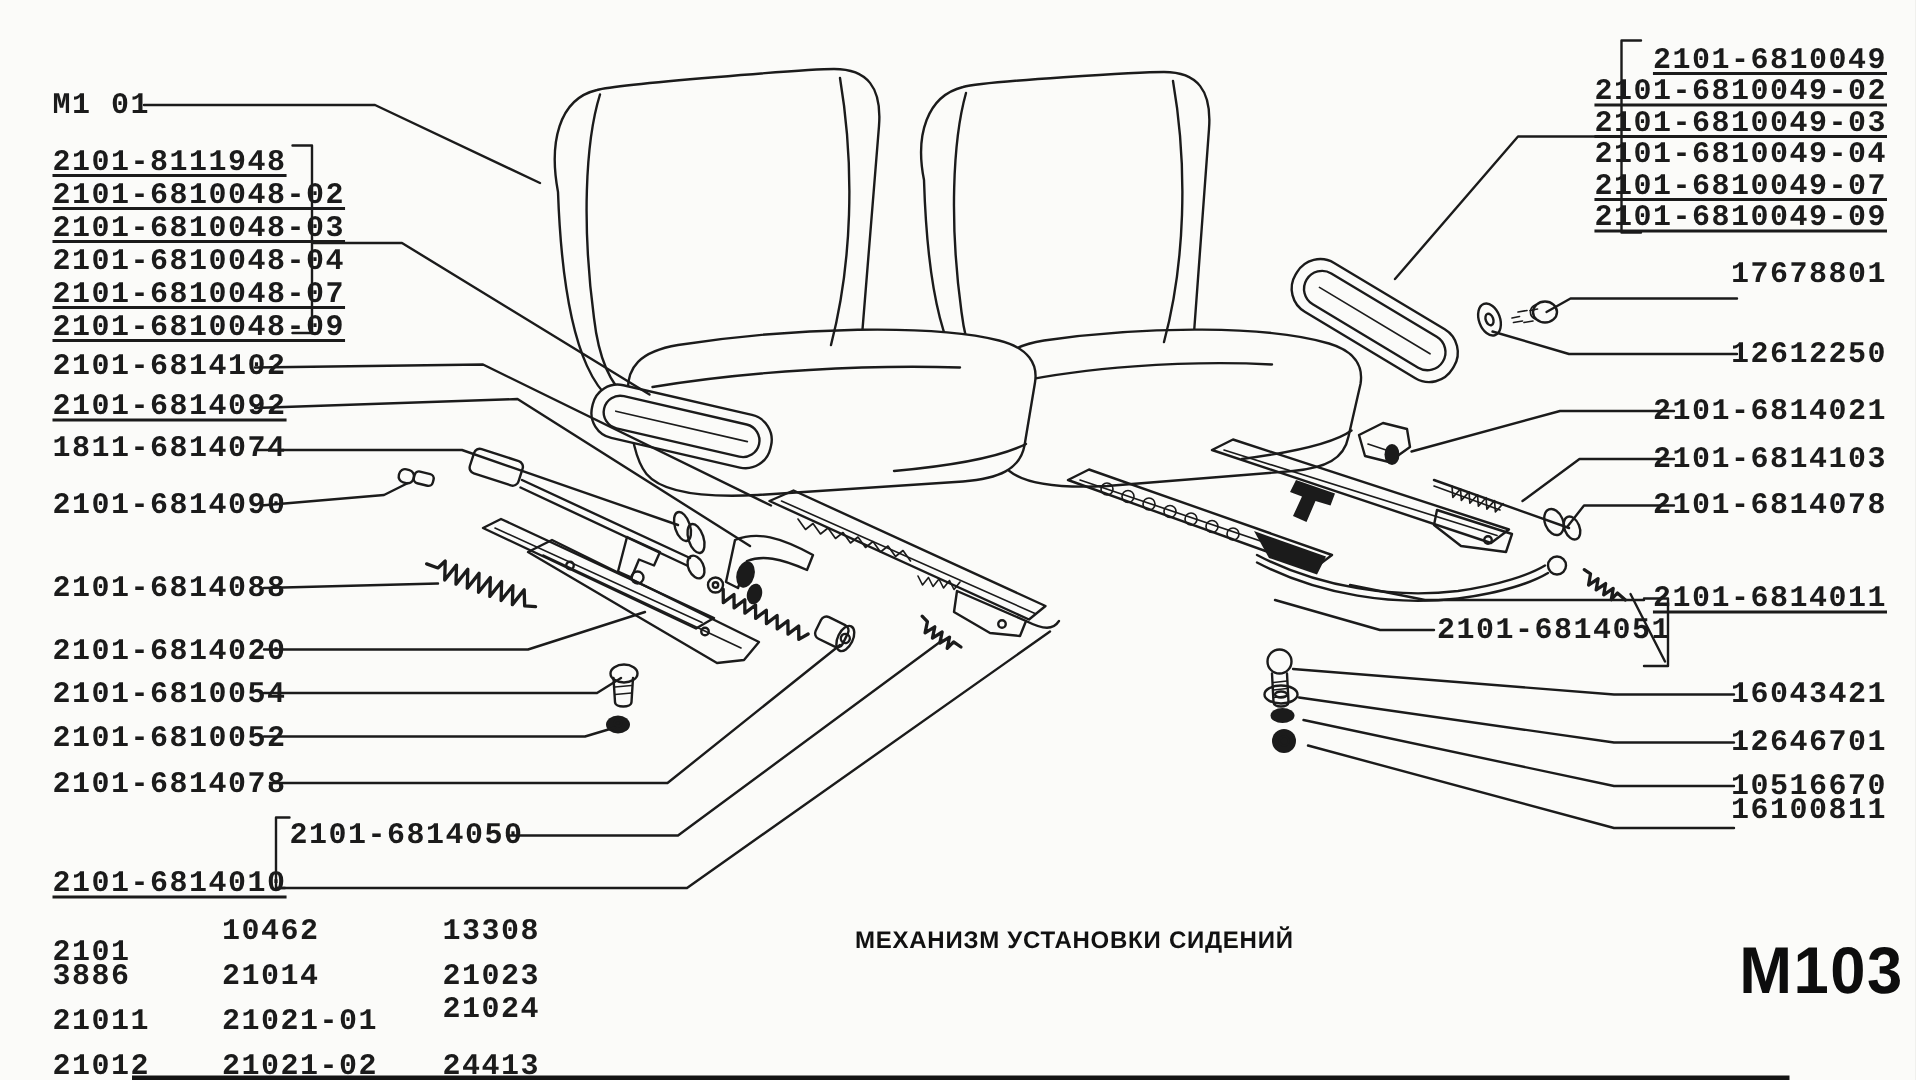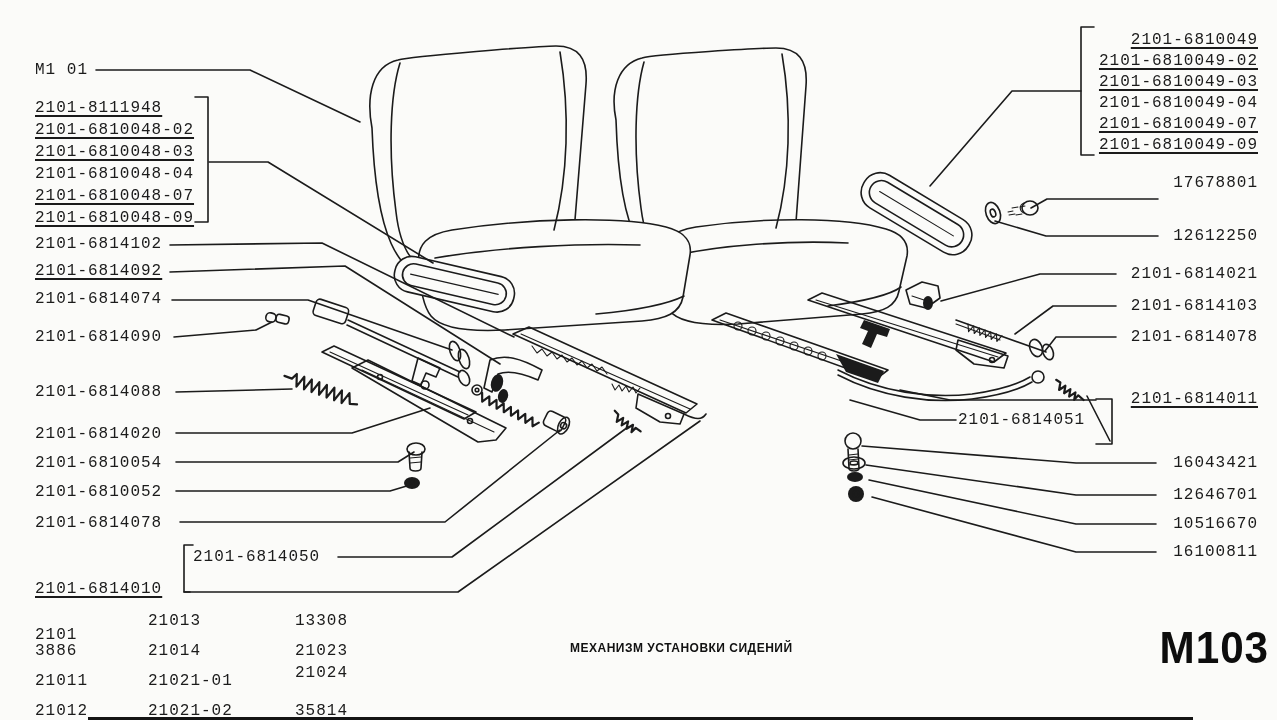--- a/index.html
+++ b/index.html
@@ -8,29 +8,29 @@
     overflow:hidden;color:#1b1b1b;
     font-family:"Liberation Mono","DejaVu Sans Mono",monospace;
   }
   svg.art{position:absolute;left:0;top:0;}
   svg.art *{stroke:#1b1b1b;fill:none;stroke-width:1.6;stroke-linecap:round;stroke-linejoin:round;}
   svg.art .dk{fill:#1b1b1b;stroke:none;}
   svg.art .wh{fill:#fbfbf9;}
   svg.art .thin{stroke-width:1.1;}
   svg.art .thick{stroke-width:2.2;}
   .lbl{
-    position:absolute;font-weight:normal;font-size:16px;line-height:17px;
+    position:absolute;font-weight:bold;font-size:20px;line-height:17px;
     letter-spacing:1px;white-space:nowrap;z-index:2;
   }
   .u{text-decoration:underline;text-underline-offset:3px;text-decoration-thickness:1.5px;}
   .ra{right:19px;text-align:right;}
   .caption{
-    position:absolute;left:570px;top:641px;z-index:2;
+    position:absolute;left:570px;top:619px;z-index:2;
     font-family:"Liberation Sans","DejaVu Sans",sans-serif;
-    font-weight:bold;font-size:12px;letter-spacing:.5px;color:#111;
+    font-weight:bold;font-size:16px;letter-spacing:.5px;color:#111;
   }
   .pagecode{
     position:absolute;right:8px;top:623px;z-index:2;
     font-family:"Liberation Sans","DejaVu Sans",sans-serif;
     font-weight:bold;font-size:44px;letter-spacing:1px;color:#0d0d0d;
     transform:scaleX(.96);transform-origin:right;
   }
   .bottom-edge{position:absolute;left:88px;top:717px;width:1105px;height:3px;background:#141414;z-index:2;}
 </style>
 </head>
@@ -250,21 +250,21 @@
 
   <div class="lbl u" style="left:35px;top:100px">2101-8111948</div>
   <div class="lbl u" style="left:35px;top:122px">2101-6810048-02</div>
   <div class="lbl u" style="left:35px;top:144px">2101-6810048-03</div>
   <div class="lbl" style="left:35px;top:166px">2101-6810048-04</div>
   <div class="lbl u" style="left:35px;top:188px">2101-6810048-07</div>
   <div class="lbl u" style="left:35px;top:210px">2101-6810048-09</div>
 
   <div class="lbl" style="left:35px;top:236px">2101-6814102</div>
   <div class="lbl u" style="left:35px;top:263px">2101-6814092</div>
-  <div class="lbl" style="left:35px;top:291px">2101-6814074</div>
+  <div class="lbl" style="left:35px;top:291px">1811-6814074</div>
   <div class="lbl" style="left:35px;top:329px">2101-6814090</div>
   <div class="lbl" style="left:35px;top:384px">2101-6814088</div>
   <div class="lbl" style="left:35px;top:426px">2101-6814020</div>
   <div class="lbl" style="left:35px;top:455px">2101-6810054</div>
   <div class="lbl" style="left:35px;top:484px">2101-6810052</div>
   <div class="lbl" style="left:35px;top:515px">2101-6814078</div>
   <div class="lbl" style="left:193px;top:549px">2101-6814050</div>
   <div class="lbl u" style="left:35px;top:581px">2101-6814010</div>
 
   <div class="lbl u ra" style="top:32px">2101-6810049</div>
@@ -277,34 +277,34 @@
   <div class="lbl ra" style="top:175px">17678801</div>
   <div class="lbl ra" style="top:228px">12612250</div>
   <div class="lbl ra" style="top:266px">2101-6814021</div>
   <div class="lbl ra" style="top:298px">2101-6814103</div>
   <div class="lbl ra" style="top:329px">2101-6814078</div>
   <div class="lbl u ra" style="top:391px">2101-6814011</div>
   <div class="lbl" style="left:958px;top:412px">2101-6814051</div>
   <div class="lbl ra" style="top:455px">16043421</div>
   <div class="lbl ra" style="top:487px">12646701</div>
   <div class="lbl ra" style="top:516px">10516670</div>
-  <div class="lbl ra" style="top:544px">16100811</div>
+  <div class="lbl ra" style="top:532px">16100811</div>
 
   <div>
     <div class="lbl" style="left:35px;top:627px">2101</div>
-    <div class="lbl" style="left:148px;top:613px">21013</div>
+    <div class="lbl" style="left:148px;top:613px">10462</div>
     <div class="lbl" style="left:295px;top:613px">13308</div>
     <div class="lbl" style="left:35px;top:643px">3886</div>
     <div class="lbl" style="left:148px;top:643px">21014</div>
     <div class="lbl" style="left:295px;top:643px">21023</div>
     <div class="lbl" style="left:35px;top:673px">21011</div>
     <div class="lbl" style="left:148px;top:673px">21021-01</div>
     <div class="lbl" style="left:295px;top:665px">21024</div>
     <div class="lbl" style="left:35px;top:703px">21012</div>
     <div class="lbl" style="left:148px;top:703px">21021-02</div>
-    <div class="lbl" style="left:295px;top:703px">35814</div>
+    <div class="lbl" style="left:295px;top:703px">24413</div>
   </div>
 
   <div class="caption">МЕХАНИЗМ УСТАНОВКИ СИДЕНИЙ</div>
   <div class="pagecode">М103</div>
 
   <div class="bottom-edge"></div>
 </div>
 
 </body></html>

